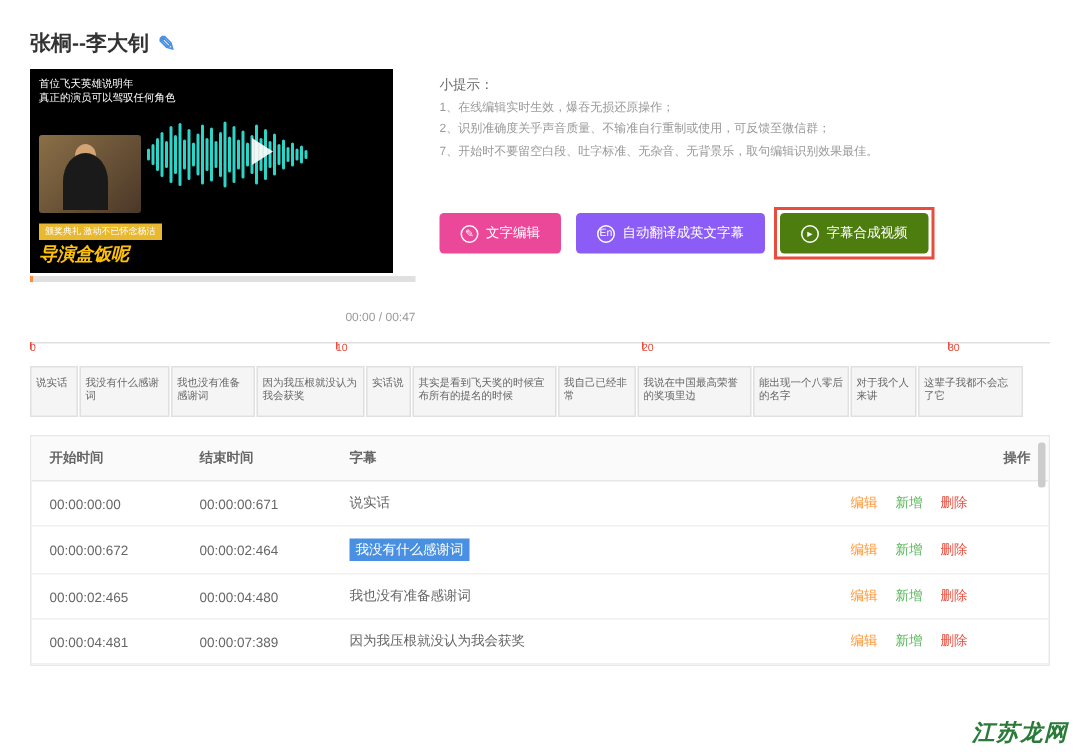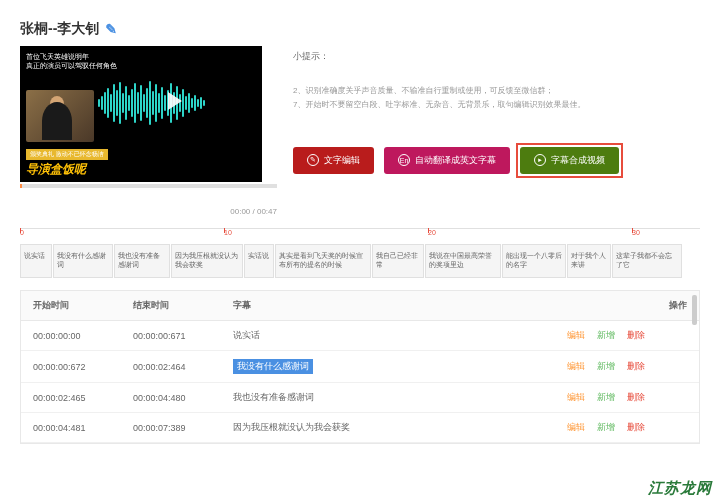--- a/index.html
+++ b/index.html
@@ -16,26 +16,26 @@
 .playcircle{position:absolute;left:148px;top:46px;width:0;height:0;border-left:14px solid rgba(255,255,255,0.9);border-top:9px solid transparent;border-bottom:9px solid transparent}
 .photo{position:absolute;left:6px;top:44px;width:68px;height:52px;background:linear-gradient(135deg,#8b6f47,#4a3828);border-radius:2px}
 .person{position:absolute;left:22px;top:56px;width:30px;height:38px;background:#1a1a1a;border-radius:50% 50% 0 0}
 .face{position:absolute;left:30px;top:50px;width:14px;height:16px;background:#d4a574;border-radius:50%}
 .banner{position:absolute;left:6px;bottom:22px;background:#e8b82e;color:#fff;font-size:6px;padding:1px 4px}
 .cap{position:absolute;left:6px;bottom:4px;color:#ffc107;font-size:12px;font-weight:bold;font-style:italic}
 .progress{height:4px;background:#e0e0e0;margin-top:2px;position:relative}
 .progress::before{content:"";position:absolute;left:0;width:2px;height:4px;background:#ff8c42}
 .time{font-size:8px;color:#999;text-align:right;margin-top:19px}
 .right{flex:1;padding-top:4px}
-.hint-title{font-size:9px;color:#666;margin-bottom:21px}
+.hint-title{font-size:9px;color:#666;margin-bottom:2px}
 .hint-list{list-style:none;font-size:8px;color:#999;line-height:1.8}
 .btns{display:flex;gap:10px;margin-top:34px}
 .btn{padding:7px 14px;border-radius:3px;color:#fff;font-size:9px;display:flex;align-items:center;gap:5px;cursor:pointer;border:none}
-.btn-orange{background:#b91c1c}
-.btn-blue{background:#be185d}
+.btn-orange{background:#ec4899}
+.btn-blue{background:#8b5cf6}
 .btn-green{background:#4d7c0f}
 .highlight{border:2px solid #e74c3c;padding:2px;margin:-4px}
 .icon-circle{width:12px;height:12px;border:1.5px solid #fff;border-radius:50%;display:flex;align-items:center;justify-content:center;font-size:7px}
 .timeline{margin-top:12px;border-top:1px solid #e0e0e0;position:relative;height:14px}
 .tick{position:absolute;top:0;font-size:7px;color:#e74c3c}
 .tick::before{content:"";position:absolute;left:0;top:-1px;width:1px;height:5px;background:#e74c3c}
 .segments{display:flex;gap:1px;margin-top:2px;overflow:hidden}
 .seg{background:#f5f5f5;border:1px solid #e0e0e0;font-size:7px;color:#666;padding:6px 3px;height:34px;line-height:1.3;white-space:normal;min-width:30px;flex-shrink:0}
 .table-wrap{margin-top:12px;border:1px solid #e8e8e8;position:relative}
 .thead{display:flex;background:#fafafa;border-bottom:1px solid #e8e8e8;padding:8px 12px;font-size:9px;color:#666;font-weight:bold}
@@ -111,20 +111,21 @@
         <div class="banner">颁奖典礼 激动不已怀念杨洁</div>
         <div class="cap">导演盒饭呢</div>
       </div>
       <div class="progress"></div>
       <div class="time">00:00 / 00:47</div>
     </div>
 
     <div class="right">
       <div class="hint-title">小提示：</div>
       <ul class="hint-list">
+        <li>1、在线编辑实时生效，爆吞无损还原操作；</li>
         <li>2、识别准确度关乎声音质量、不输准自行重制或使用，可反馈至微信群；</li>
         <li>7、开始时不要留空白段、吐字标准、无杂音、无背景乐，取句编辑识别效果最佳。</li>
       </ul>
       <div class="btns">
         <button class="btn btn-orange">
           <span class="icon-circle">✎</span>
           <span>文字编辑</span>
         </button>
         <button class="btn btn-blue">
           <span class="icon-circle">En</span>

